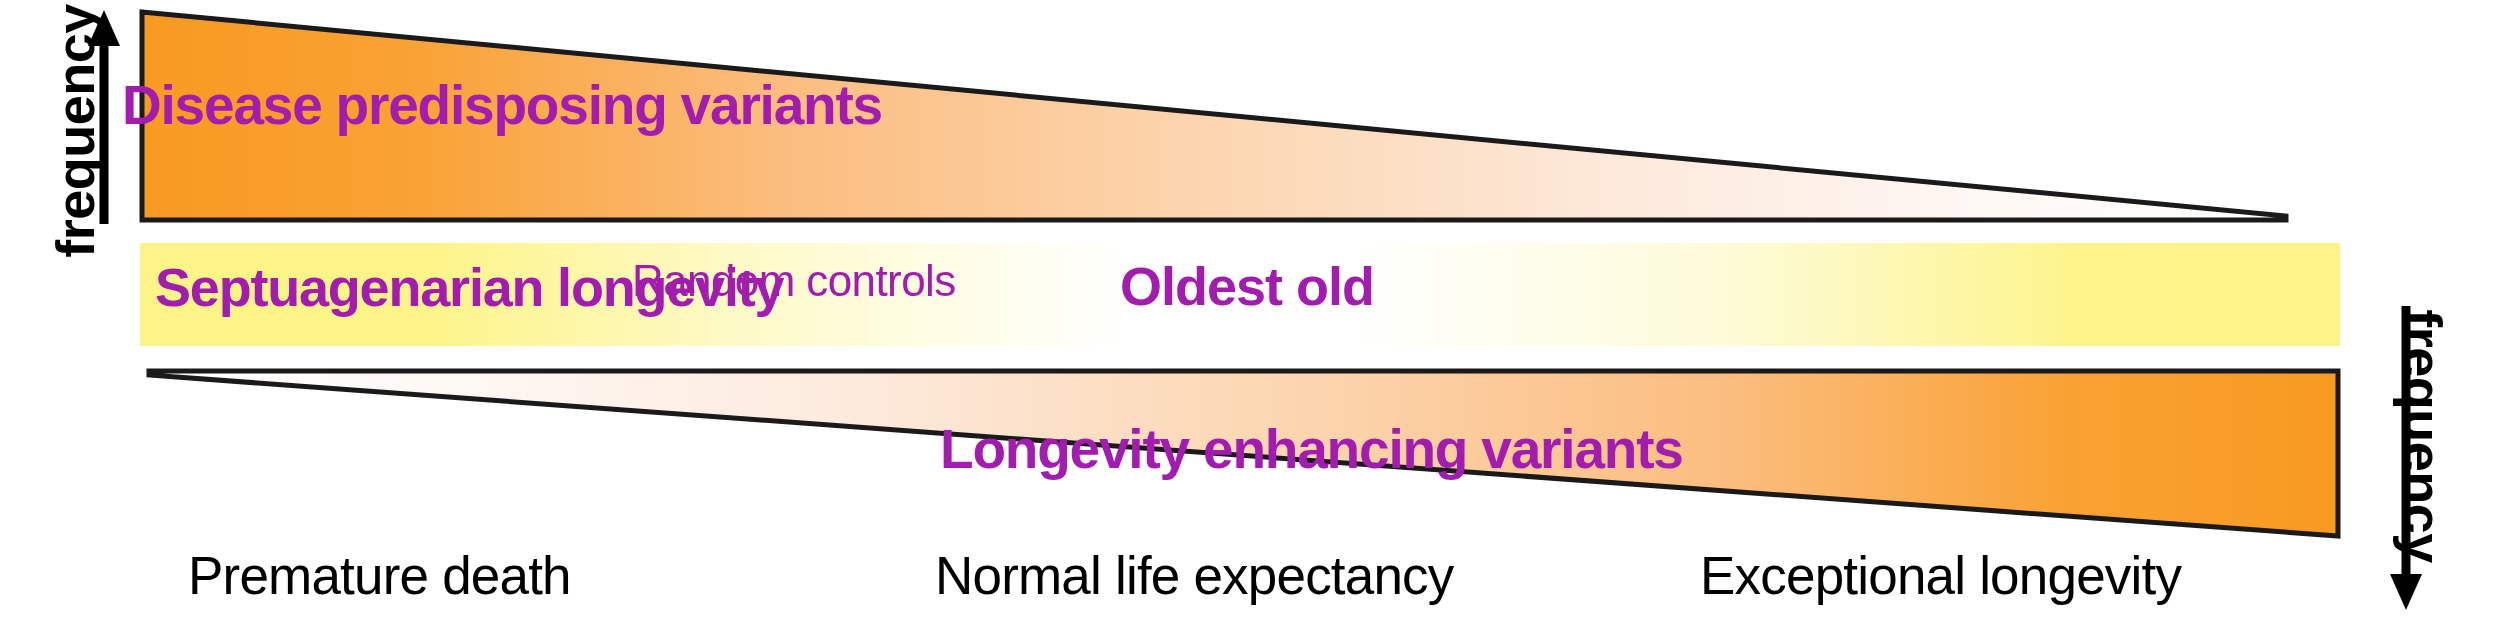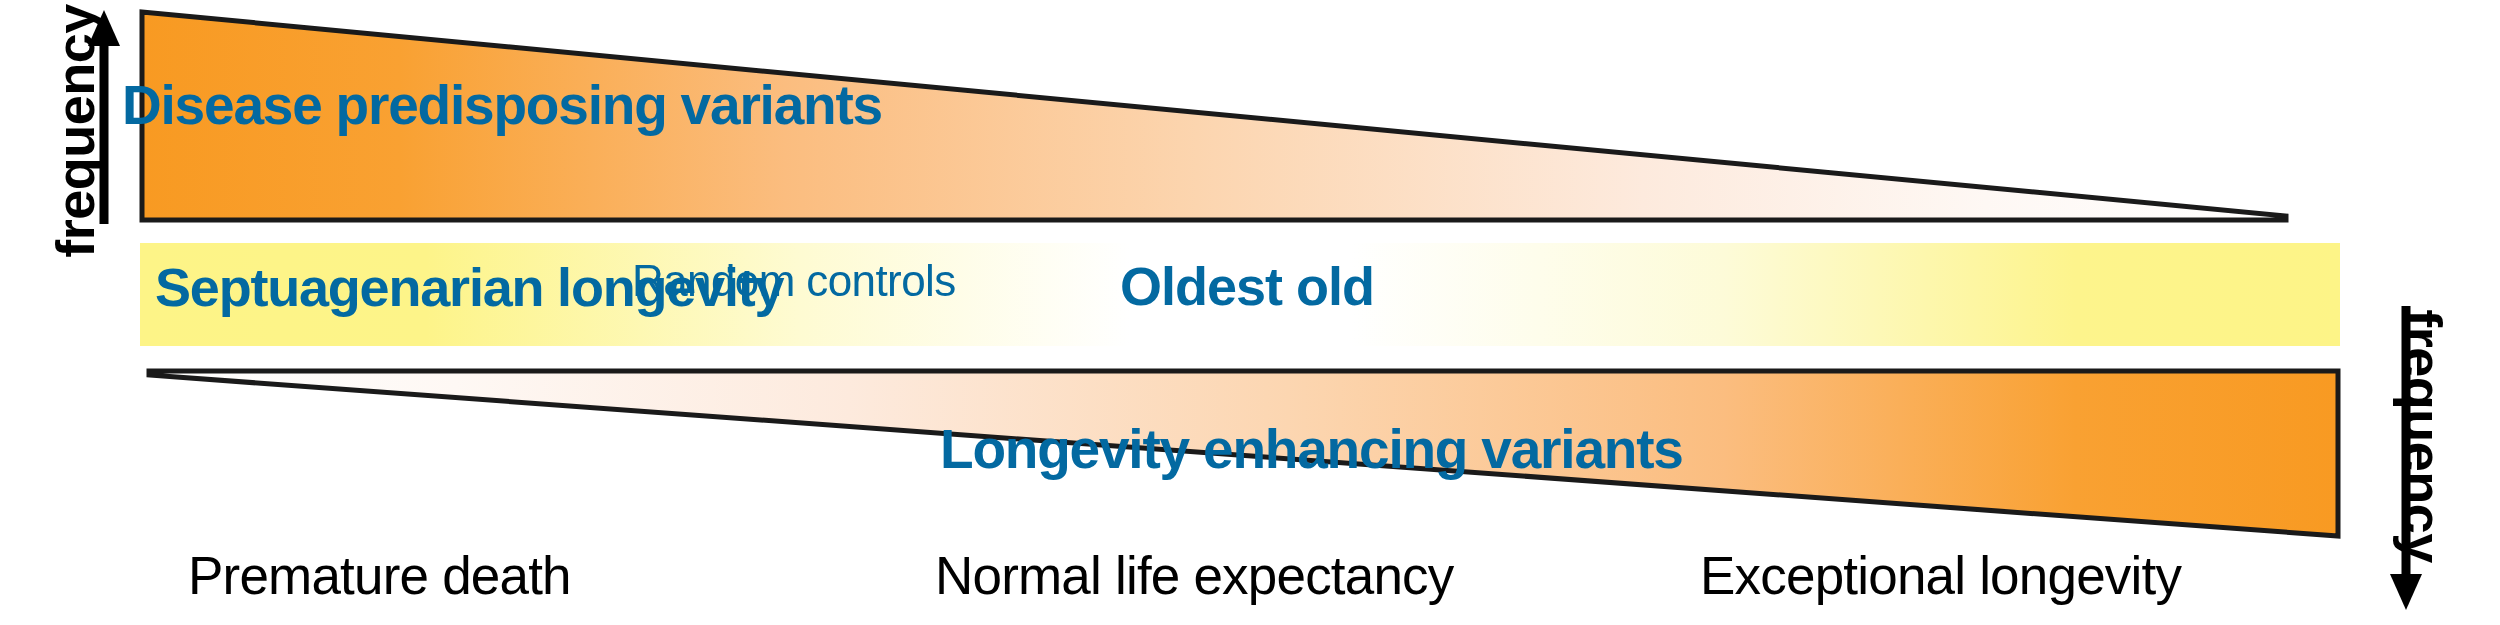--- a/index.html
+++ b/index.html
@@ -95,21 +95,21 @@
     position: absolute;
     left: 146px;
     top: 368px;
     width: 2196px;
     height: 172px;
   }
 
   
   .band-label {
     position: absolute;
-    color: #0369a1;
+    color: #a21caf;
     white-space: nowrap;
     line-height: 1;
   }
 
   #label-disease {
     left: 122px;
     top: 78px;
     font-size: 55px;
     font-weight: bold;
     letter-spacing: -1.2px;

